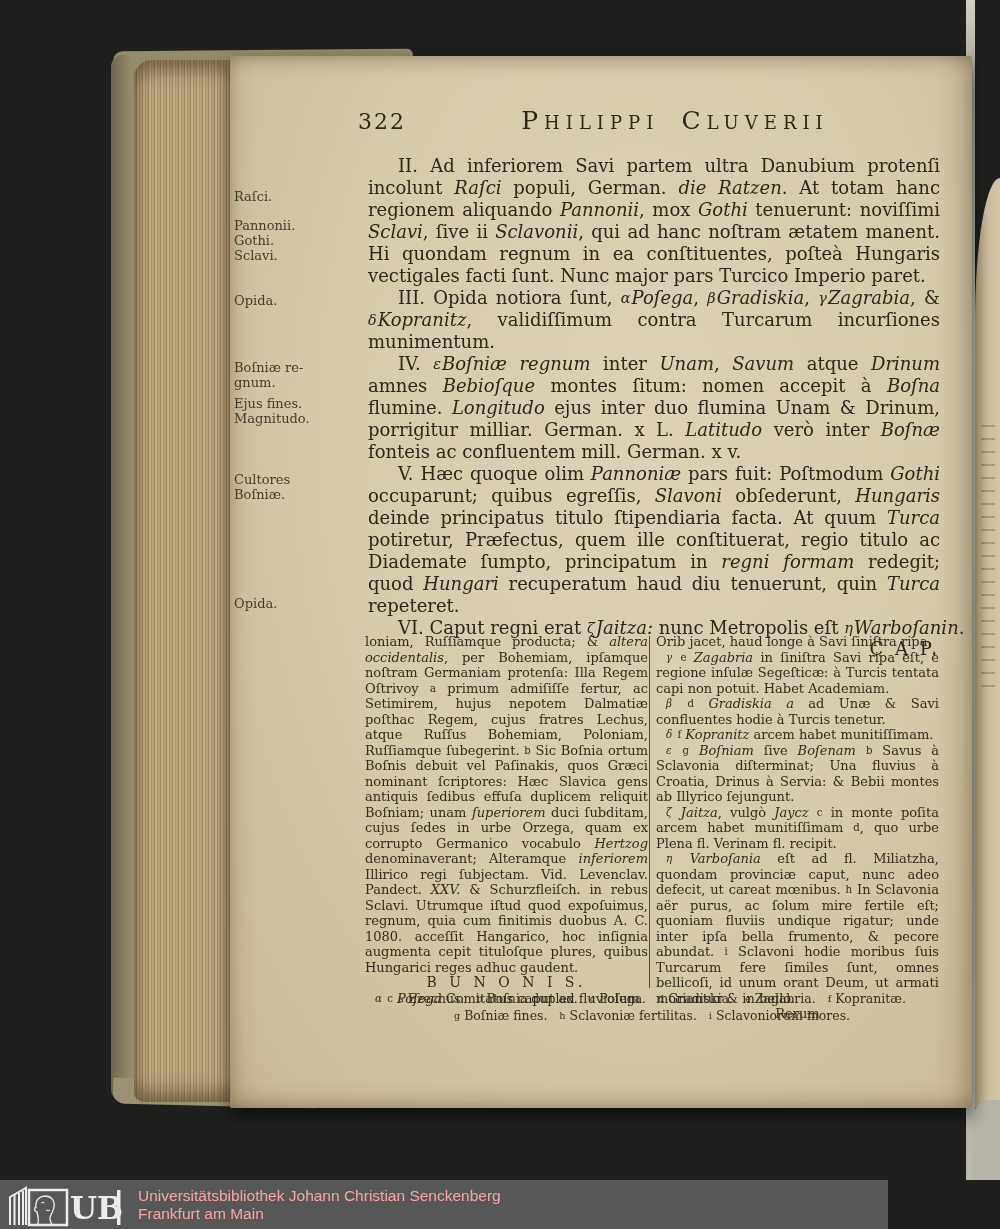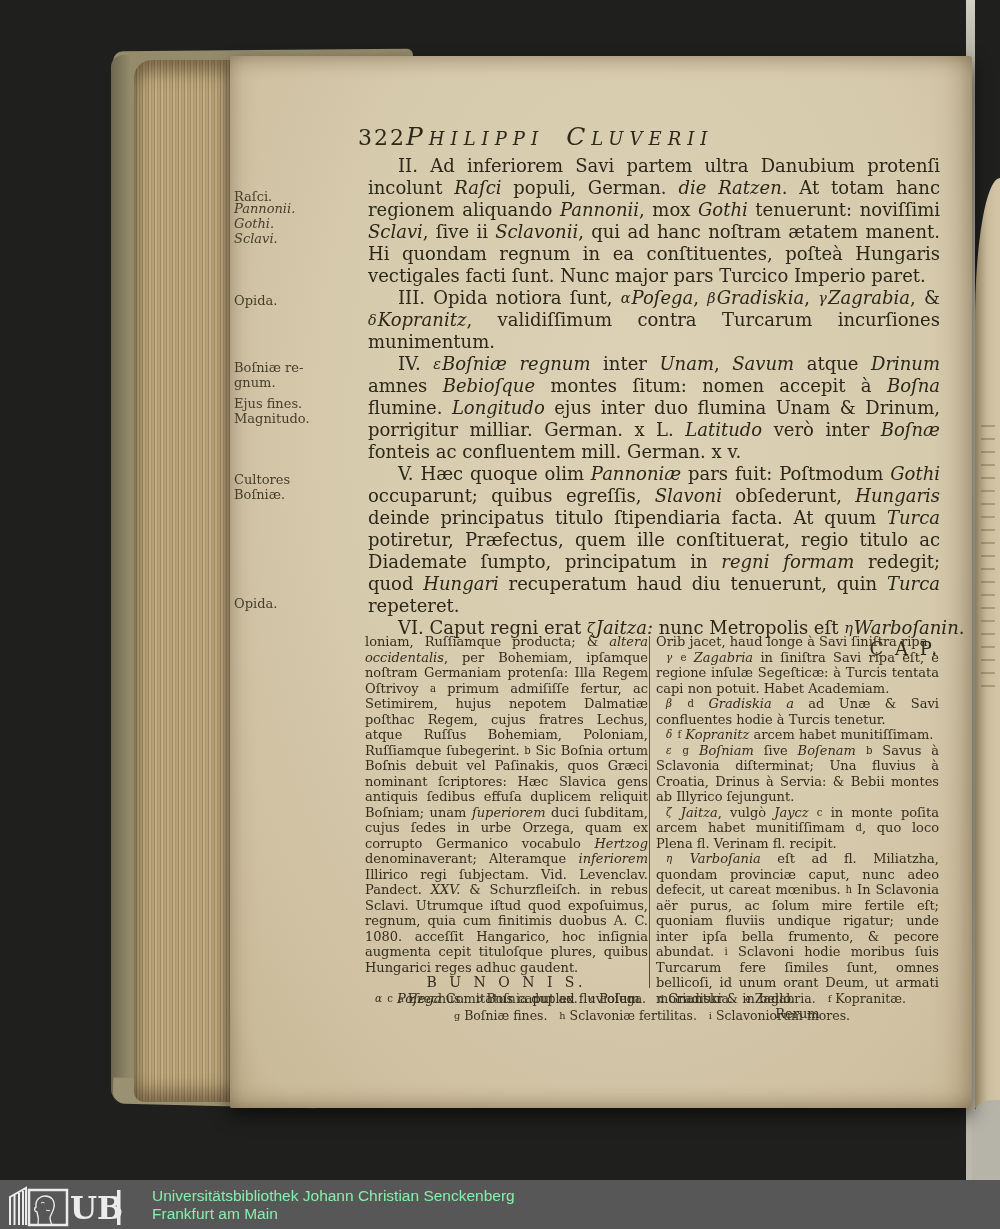--- a/index.html
+++ b/index.html
@@ -32,23 +32,23 @@
   .facing{position:absolute;left:975px;top:178px;width:25px;height:930px;
     background:linear-gradient(90deg,#ab9a76,#cdbf9e 50%,#d3c6a6);
     border-top-left-radius:26px 150px;}
   .facing-text{position:absolute;left:981px;top:425px;width:14px;height:270px;opacity:.7;
     background:repeating-linear-gradient(180deg,rgba(70,58,38,.4) 0 2px,transparent 2px 13px);
     filter:blur(.6px);}
   .facing-corner{position:absolute;left:972px;top:1100px;width:28px;height:80px;
     background:#b6b4a8;border-top-left-radius:20px;}
 
   
-  .pg-head{position:absolute;left:128px;top:66px;width:586px;display:flex;align-items:baseline;color:#2e2818;}
+  .pg-head{position:absolute;left:128px;top:50px;width:586px;display:flex;align-items:baseline;color:#2e2818;}
   .pg-num{font-size:22px;letter-spacing:2px;}
-  .pg-title{flex:1;letter-spacing:6px;font-style:italic;}
+  .pg-title{flex:1;text-align:center;letter-spacing:6px;}
   .bigcap{font-size:25px;}
   .smallcap{font-size:18px;}
 
   .main-text{position:absolute;left:138px;top:99px;width:572px;
     font-size:18px;line-height:22px;text-align:justify;color:#2c2719;}
   .main-text p{margin:0;text-indent:30px;}
   .main-text p.oneline{white-space:nowrap;}
   .catchword{margin:0;text-indent:0;text-align:right;font-size:18px;letter-spacing:3px;line-height:20px;}
   .it{font-style:italic;}
   .gk{font-style:italic;font-size:.8em;vertical-align:1px;padding-right:1px;}
@@ -64,25 +64,25 @@
   .fn-col p.ind{text-indent:10px;}
   .fn-head{text-align:center;letter-spacing:4px;font-size:14px;margin:1px 0;}
   .fn-catch{text-align:center;}
   .fn-divider{position:absolute;left:419px;top:580px;width:1px;height:352px;background:#574e3a;}
 
   .apparatus{position:absolute;left:135px;top:934px;width:574px;text-align:center;
     font-size:12.5px;line-height:17px;color:#38301f;}
   .apparatus p{margin:0;}
 
   
-  .footer{position:absolute;left:0;top:1180px;width:1000px;height:49px;background:#575757;
+  .footer{position:absolute;left:0;top:1180px;width:888px;height:49px;background:#575757;
     display:flex;align-items:center;
     font-family:"Liberation Sans","DejaVu Sans",sans-serif;}
   .logo{margin-left:8px;flex:0 0 auto;}
-  .footer-text{margin-left:28px;color:#86efac;font-size:15.5px;line-height:18px;}
+  .footer-text{margin-left:14px;color:#fca5a5;font-size:15.5px;line-height:18px;}
 </style>
 </head>
 <body>
 
 <div class="cover-top"></div>
 <div class="cover-spine"></div>
 <div class="cover-bottom"></div>
 <div class="page-edges"></div>
 
 <div class="glass"></div>
@@ -91,21 +91,21 @@
 <div class="facing-corner"></div>
 
 <div class="page">
 
   <div class="pg-head">
     <span class="pg-num">322</span>
     <span class="pg-title"><span class="bigcap">P</span><span class="smallcap">HILIPPI</span><span>&nbsp;&nbsp;</span><span class="bigcap">C</span><span class="smallcap">LUVERII</span></span>
   </div>
 
   <div class="mnote" style="top:133px;">Raſci.</div>
-  <div class="mnote" style="top:145px;font-style:italic;">Pannonii.<br>Gothi.<br>Sclavi.</div>
+  <div class="mnote" style="top:162px;">Pannonii.<br>Gothi.<br>Sclavi.</div>
   <div class="mnote" style="top:237px;">Opida.</div>
   <div class="mnote" style="top:304px;">Boſniæ re-<br>gnum.</div>
   <div class="mnote" style="top:340px;">Ejus fines.</div>
   <div class="mnote" style="top:355px;">Magnitudo.</div>
   <div class="mnote" style="top:416px;">Cultores<br>Boſniæ.</div>
   <div class="mnote" style="top:540px;">Opida.</div>
 
   <div class="main-text">
     <p><span>II. Ad inferiorem Savi partem ultra Danubium protenſi incolunt </span><span class="it">Raſci</span><span> populi, German. </span><span class="it">die Ratzen</span><span>. At totam hanc regionem aliquando </span><span class="it">Pannonii</span><span>, mox </span><span class="it">Gothi</span><span> tenuerunt: noviſſimi </span><span class="it">Sclavi</span><span>, ſive ii </span><span class="it">Sclavonii</span><span>, qui ad hanc noſtram ætatem manent. Hi quondam regnum in ea conſtituentes, poſteà Hungaris vectigales facti ſunt. Nunc major pars Turcico Imperio paret.</span></p>
     <p><span>III. Opida notiora ſunt, </span><span class="gk">α</span><span class="it">Poſega</span><span>, </span><span class="gk">β</span><span class="it">Gradiskia</span><span>, </span><span class="gk">γ</span><span class="it">Zagrabia</span><span>, &amp; </span><span class="gk">δ</span><span class="it">Kopranitz</span><span>, validiſſimum contra Turcarum incurſiones munimentum.</span></p>
@@ -122,21 +122,21 @@
     <p class="fn-head">B U N O N I S.</p>
     <p class="ind"><span class="gk">α</span><span> </span><span class="ref">c</span><span> </span><span class="it">Poſega</span><span> Comitatus caput ad fluviolum</span></p>
   </div>
 
   <div class="fn-col fn-right">
     <p><span>Orib jacet, haud longe à Savi ſiniſtra ripa.</span></p>
     <p class="ind"><span class="gk">γ</span><span> </span><span class="ref">e</span><span> </span><span class="it">Zagabria</span><span> in ſiniſtra Savi ripa eſt, è regione inſulæ Segeſticæ: à Turcis tentata capi non potuit. Habet Academiam.</span></p>
     <p class="ind"><span class="gk">β</span><span> </span><span class="ref">d</span><span> </span><span class="it">Gradiskia a</span><span> ad Unæ &amp; Savi confluentes hodie à Turcis tenetur.</span></p>
     <p class="ind"><span class="gk">δ</span><span> </span><span class="ref">f</span><span> </span><span class="it">Kopranitz</span><span> arcem habet munitiſſimam.</span></p>
     <p class="ind"><span class="gk">ε</span><span> </span><span class="ref">g</span><span> </span><span class="it">Boſniam</span><span> ſive </span><span class="it">Boſenam</span><span> </span><span class="ref">b</span><span> Savus à Sclavonia diſterminat; Una fluvius à Croatia, Drinus à Servia: &amp; Bebii montes ab Illyrico ſejungunt.</span></p>
-    <p class="ind"><span class="gk">ζ</span><span> </span><span class="it">Jaitza</span><span>, vulgò </span><span class="it">Jaycz</span><span> </span><span class="ref">c</span><span> in monte poſita arcem habet munitiſſimam </span><span class="ref">d</span><span>, quo loco Plena fl. Verinam fl. recipit.</span></p>
+    <p class="ind"><span class="gk">ζ</span><span> </span><span class="it">Jaitza</span><span>, vulgò </span><span class="it">Jaycz</span><span> </span><span class="ref">c</span><span> in monte poſita arcem habet munitiſſimam </span><span class="ref">d</span><span>, quo urbe Plena fl. Verinam fl. recipit.</span></p>
     <p class="ind"><span class="gk">η</span><span> </span><span class="it">Varboſania</span><span> eſt ad fl. Miliatzha, quondam provinciæ caput, nunc adeo defecit, ut careat mœnibus. </span><span class="ref">h</span><span> In Sclavonia aër purus, ac ſolum mire fertile eſt; quoniam fluviis undique rigatur; unde inter ipſa bella frumento, &amp; pecore abundat. </span><span class="ref">i</span><span> Sclavoni hodie moribus ſuis Turcarum fere ſimiles ſunt, omnes bellicoſi, id unum orant Deum, ut armati moriantur &amp; in bello.</span></p>
     <p class="fn-catch">Rerum</p>
   </div>
 
   <div class="apparatus">
     <p><span class="ref">a</span><span> Ezechus.&nbsp;&nbsp; </span><span class="ref">b</span><span> Boſnia duplex.&nbsp;&nbsp; </span><span class="ref">c</span><span> Poſega.&nbsp;&nbsp; </span><span class="ref">d</span><span> Gradiskia.&nbsp;&nbsp; </span><span class="ref">e</span><span> Zagabria.&nbsp;&nbsp; </span><span class="ref">f</span><span> Kopranitæ.</span></p>
     <p><span class="ref">g</span><span> Boſniæ fines.&nbsp;&nbsp; </span><span class="ref">h</span><span> Sclavoniæ fertilitas.&nbsp;&nbsp; </span><span class="ref">i</span><span> Sclavoniorum mores.</span></p>
   </div>
 
 </div>

